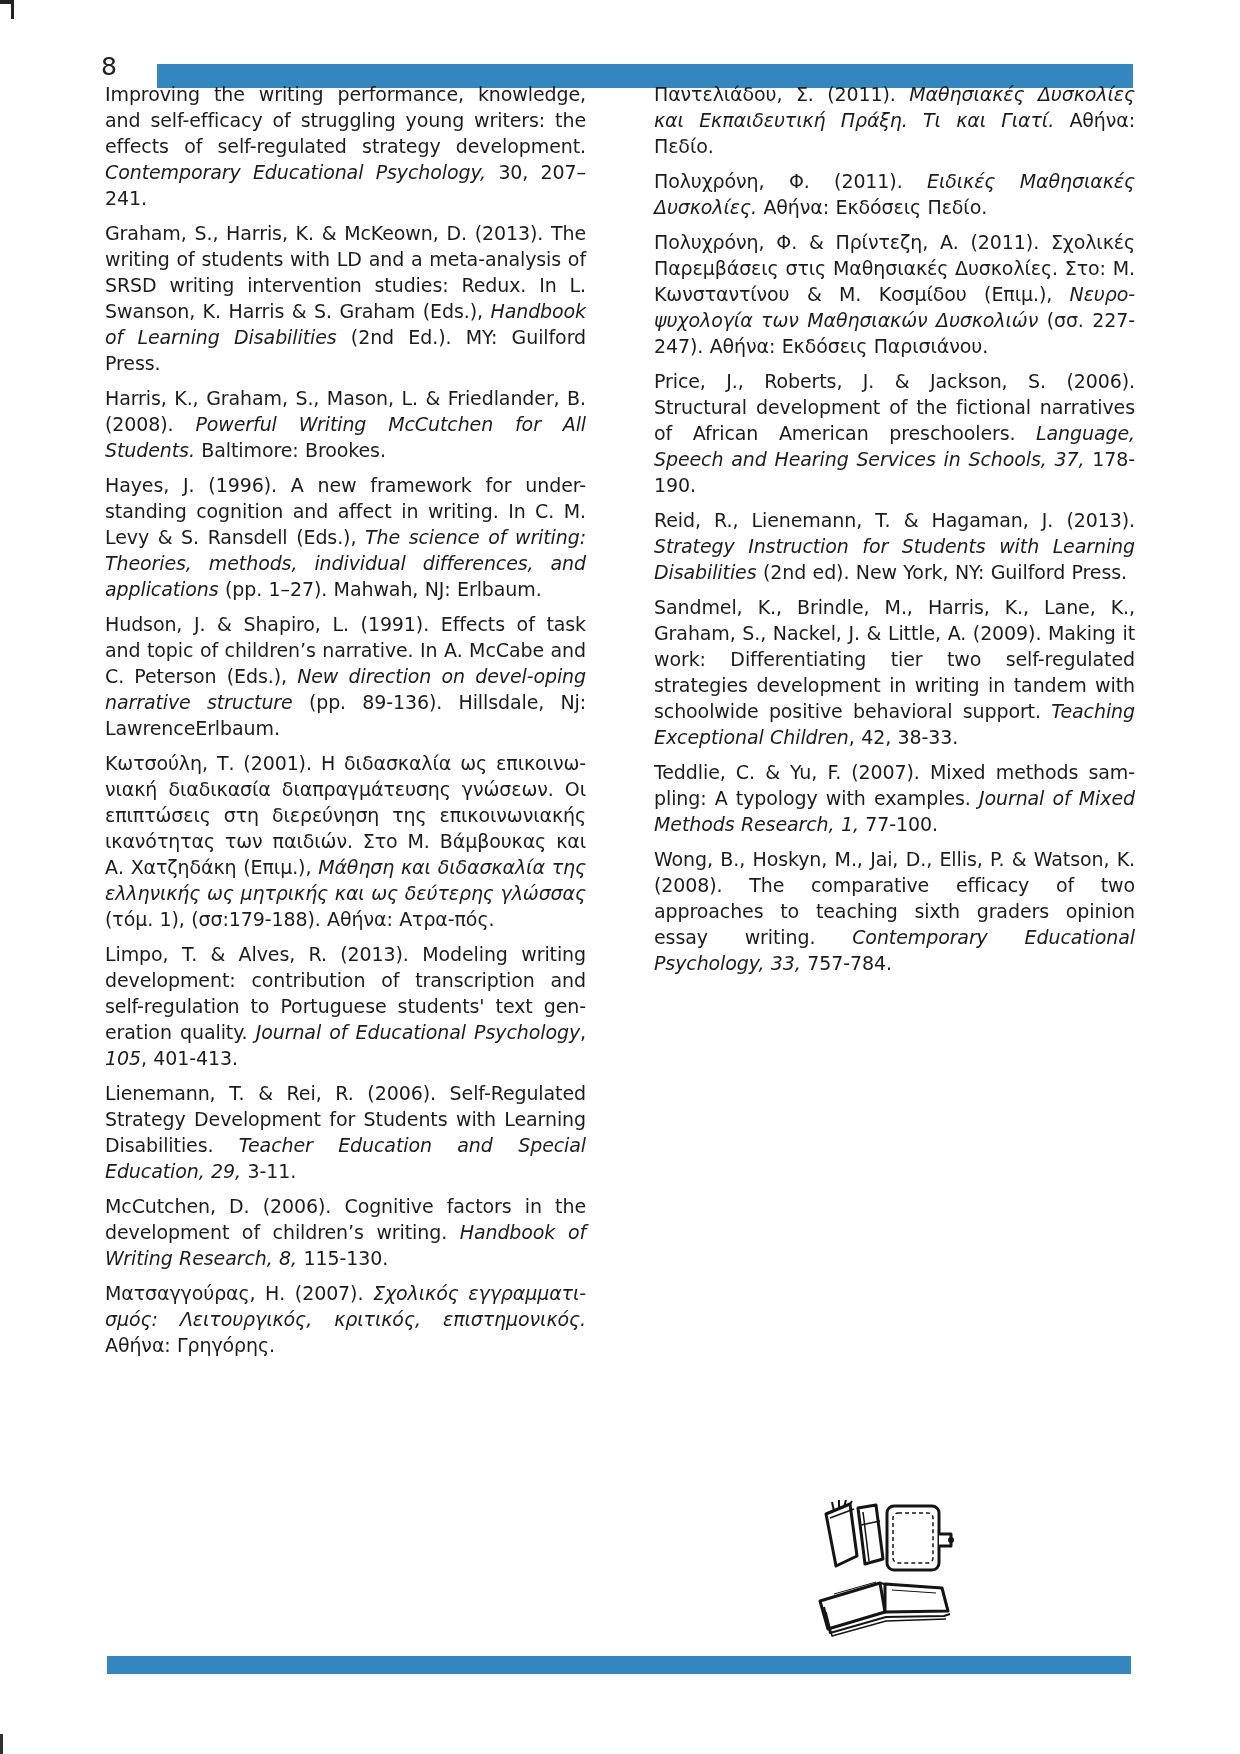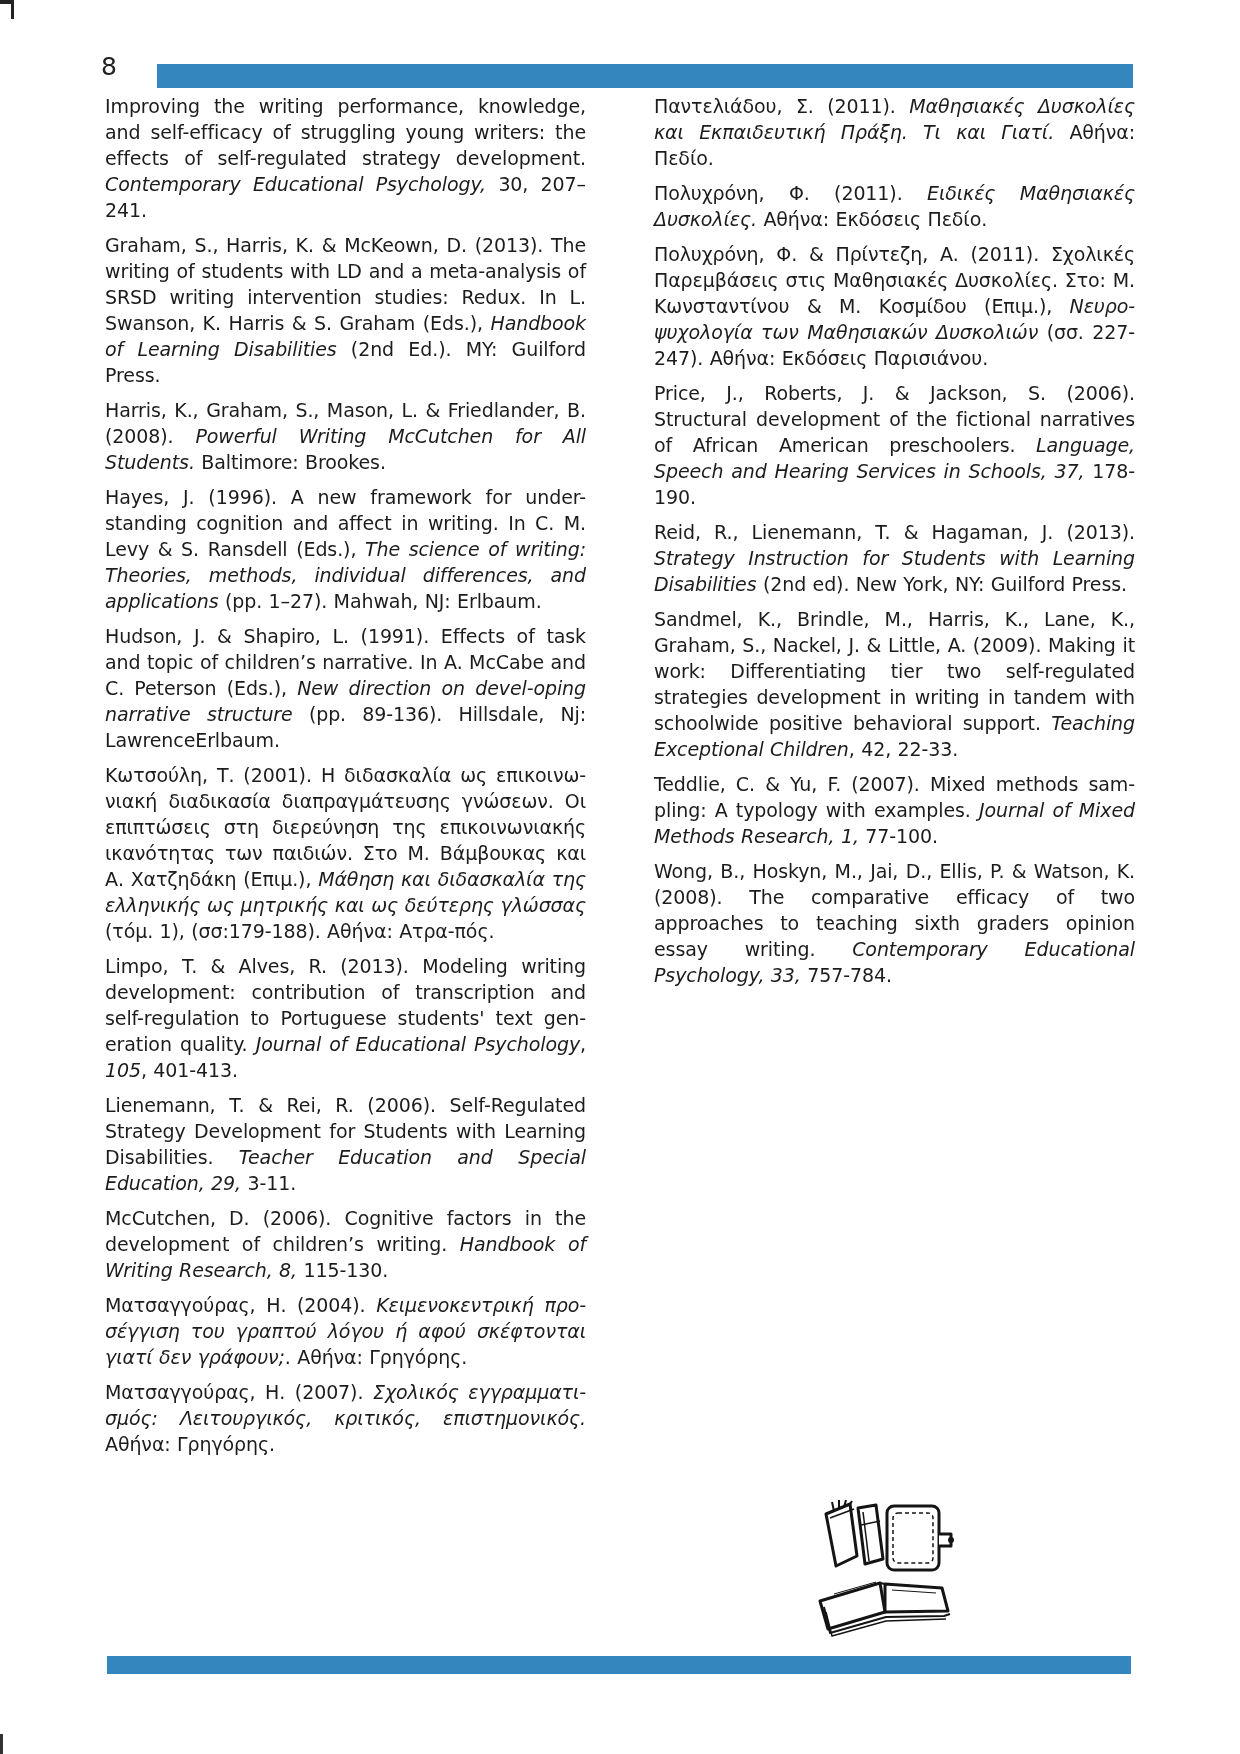--- a/index.html
+++ b/index.html
@@ -11,21 +11,21 @@
   
   .crop-tl{position:absolute;left:0;top:0;width:11px;height:15px;
     border-top:4px solid #222;border-right:3px solid #222;}
   .crop-bl{position:absolute;left:0;top:1734px;width:12px;height:20px;
     border-left:3px solid #333;border-bottom:4px solid #333;}
   
   .page-number{position:absolute;left:101px;top:52px;font-size:25px;color:#222;}
   .header-rule{position:absolute;left:157px;top:64px;width:976px;height:24px;
     background:var(--accent,#3486be);}
   
-  .columns{position:absolute;left:105px;top:93px;width:1030px;display:flex;gap:68px;}
+  .columns{position:absolute;left:105px;top:81px;width:1030px;display:flex;gap:68px;}
   .col{width:493px;}
   .ref{margin:0 0 9px 0;font-size:19px;line-height:26px;text-align:justify;
     letter-spacing:-0.1px;word-spacing:0.5px;}
   .ref .it{font-style:italic;}
   
   .footer-rule{position:absolute;left:107px;top:1656px;width:1024px;height:18px;
     background:var(--accent,#3486be);}
   
   .books{position:absolute;left:810px;top:1498px;width:150px;height:145px;}
 </style>
@@ -42,30 +42,29 @@
   <div class="col" id="refs-left">
       <p class="ref"><span>Improving the writing performance, knowledge, and self-efficacy of struggling young writers: the effects of self-regulated strategy development. </span><span class="it">Contemporary Educational Psychology,</span><span> 30, 207–241.</span></p>
       <p class="ref"><span>Graham, S., Harris, K. &amp; McKeown, D. (2013). The writing of students with LD and a meta-analysis of SRSD writing intervention studies: Redux. In L. Swanson, K. Harris &amp; S. Graham (Eds.), </span><span class="it">Handbook of Learning Disabilities</span><span> (2nd Ed.). MY: Guilford Press.</span></p>
       <p class="ref"><span>Harris, K., Graham, S., Mason, L. &amp; Friedlander, B. (2008). </span><span class="it">Powerful Writing McCutchen for All Students.</span><span> Baltimore: Brookes.</span></p>
       <p class="ref"><span>Hayes, J. (1996). A new framework for under-standing cognition and affect in writing. In C. M. Levy &amp; S. Ransdell (Eds.), </span><span class="it">The science of writing: Theories, methods, individual differences, and applications</span><span> (pp. 1–27). Mahwah, NJ: Erlbaum.</span></p>
       <p class="ref"><span>Hudson, J. &amp; Shapiro, L. (1991).  Effects of task and topic of children’s narrative. In A. McCabe and C. Peterson (Eds.), </span><span class="it">New direction on devel-oping narrative structure</span><span> (pp. 89-136). Hillsdale, Nj: LawrenceErlbaum.</span></p>
       <p class="ref"><span>Κωτσούλη, Τ. (2001). Η διδασκαλία ως επικοινω-νιακή διαδικασία διαπραγμάτευσης γνώσεων. Οι επιπτώσεις στη διερεύνηση της επικοινωνιακής ικανότητας των παιδιών. Στο Μ. Βάμβουκας και Α. Χατζηδάκη (Επιμ.), </span><span class="it">Μάθηση και διδασκαλία της ελληνικής ως μητρικής και ως δεύτερης γλώσσας</span><span> (τόμ. 1), (σσ:179-188). Αθήνα: Ατρα-πός.</span></p>
       <p class="ref"><span>Limpo, T. &amp; Alves, R.  (2013). Modeling writing development: contribution of transcription and self-regulation to Portuguese students' text gen-eration quality. </span><span class="it">Journal of Educational Psychology</span><span>, </span><span class="it">105</span><span>, 401-413.</span></p>
       <p class="ref"><span>Lienemann, T. &amp; Rei, R. (2006). Self-Regulated Strategy Development for Students with Learning Disabilities. </span><span class="it">Teacher Education and Special Education, 29,</span><span> 3-11.</span></p>
       <p class="ref"><span>McCutchen, D. (2006). Cognitive factors in the development of children’s writing. </span><span class="it">Handbook of Writing Research, 8,</span><span> 115-130.</span></p>
-      <p class="ref"><span>Ματσαγγούρας, Η. (2004). </span><span class="it">Κειμενοκεντρική προ-σέγγιση του γραπτού λόγου ή αφού σκέφτονται γιατί δεν γράφουν;</span><span>. Αθήνα: Γρηγόρης.</span></p>
       <p class="ref"><span>Ματσαγγούρας, Η. (2007). </span><span class="it">Σχολικός εγγραμματι-σμός: Λειτουργικός, κριτικός, επιστημονικός.</span><span> Αθήνα: Γρηγόρης.</span></p>
     </div>
   <div class="col" id="refs-right">
       <p class="ref"><span>Παντελιάδου, Σ. (2011). </span><span class="it">Μαθησιακές Δυσκολίες και Εκπαιδευτική Πράξη. Τι και Γιατί.</span><span> Αθήνα: Πεδίο.</span></p>
       <p class="ref"><span>Πολυχρόνη, Φ. (2011). </span><span class="it">Ειδικές Μαθησιακές Δυσκολίες.</span><span> Αθήνα: Εκδόσεις Πεδίο.</span></p>
       <p class="ref"><span>Πολυχρόνη, Φ. &amp; Πρίντεζη, Α. (2011). Σχολικές Παρεμβάσεις στις Μαθησιακές Δυσκολίες. Στο: Μ. Κωνσταντίνου &amp; Μ. Κοσμίδου (Επιμ.), </span><span class="it">Νευρο-ψυχολογία των Μαθησιακών Δυσκολιών</span><span> (σσ. 227- 247). Αθήνα: Εκδόσεις Παρισιάνου.</span></p>
       <p class="ref"><span>Price, J., Roberts, J. &amp; Jackson, S. (2006). Structural development of the fictional narratives of African American preschoolers. </span><span class="it">Language, Speech and Hearing Services in Schools, 37,</span><span> 178-190.</span></p>
       <p class="ref"><span>Reid, R., Lienemann, T. &amp; Hagaman, J. (2013). </span><span class="it">Strategy Instruction for Students with Learning Disabilities</span><span> (2nd ed). New York, NY: Guilford Press.</span></p>
-      <p class="ref"><span>Sandmel, K., Brindle, M., Harris, K., Lane, K., Graham, S., Nackel, J. &amp; Little, A. (2009). Making it work: Differentiating tier two self-regulated strategies development in writing in tandem with schoolwide positive behavioral support. </span><span class="it">Teaching Exceptional Children</span><span>, 42, 22-33.</span></p>
+      <p class="ref"><span>Sandmel, K., Brindle, M., Harris, K., Lane, K., Graham, S., Nackel, J. &amp; Little, A. (2009). Making it work: Differentiating tier two self-regulated strategies development in writing in tandem with schoolwide positive behavioral support. </span><span class="it">Teaching Exceptional Children</span><span>, 42, 38-33.</span></p>
       <p class="ref"><span>Teddlie, C. &amp; Yu, F. (2007). Mixed methods sam-pling: A typology with examples. </span><span class="it">Journal of Mixed Methods Research, 1,</span><span> 77-100.</span></p>
       <p class="ref"><span>Wong, B., Hoskyn, M., Jai, D., Ellis, P. &amp; Watson, K. (2008). The comparative efficacy of two approaches to teaching sixth graders opinion essay writing. </span><span class="it">Contemporary Educational Psychology, 33,</span><span> 757-784.</span></p>
     </div>
 </div>
 
 <svg class="books" viewBox="0 0 150 145" fill="none" stroke="#141414" stroke-width="3" stroke-linejoin="round">
 
   <path d="M16 16 L40 6 L47 58 L26 68 Z" fill="#fff"></path>
   <path d="M24 13 L22 4" stroke-width="2"></path>
   <path d="M29 11 L29 2" stroke-width="2"></path>

